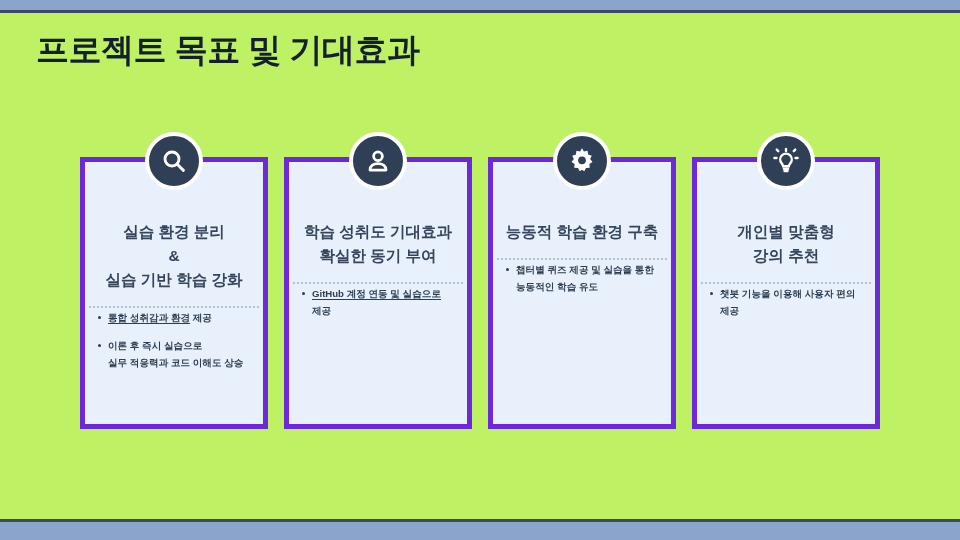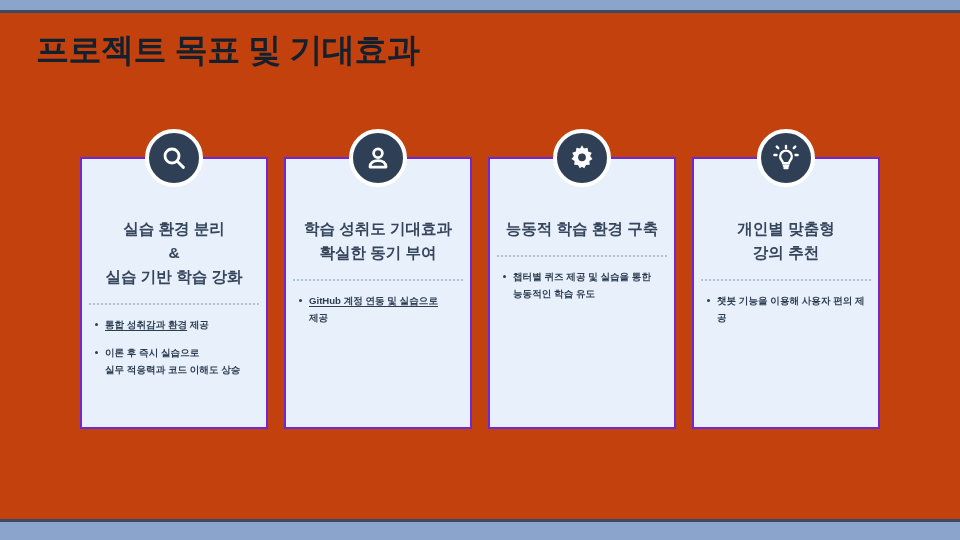--- a/index.html
+++ b/index.html
@@ -2,21 +2,21 @@
 <html><head>
 <meta charset="utf-8">
 <style>
   html,body{margin:0;padding:0;}
   body{
     width:960px;height:540px;
     background:#ffffff;
     font-family:"Liberation Sans","DejaVu Sans",sans-serif;
     overflow:hidden;position:relative;
   }
-  .slide{position:absolute;inset:0;background:#c2410c;padding-left:28px;}
+  .slide{position:absolute;inset:0;background:#bef264;padding-left:28px;}
 
   
   .bar-top{position:absolute;left:0;right:0;top:0;height:10px;background:#8BA4CC;}
   .bar-top-rule{position:absolute;left:0;right:0;top:10px;height:3px;background:#3A4A63;}
   .bar-bot-rule{position:absolute;left:0;right:0;bottom:18px;height:3px;background:#3A4A63;}
   .bar-bot{position:absolute;left:0;right:0;bottom:0;height:18px;background:#8BA4CC;}
 
   
   .page-title{
     position:absolute;left:36px;top:28px;
@@ -27,21 +27,21 @@
   
   .cards{
     position:absolute;left:80px;top:157px;
     width:800px;height:272px;
     display:flex;justify-content:space-between;align-items:stretch;
   }
   .card{
     position:relative;
     width:188px;
     background:#E7F0FB;
-    border:2px solid #6d28d9;
+    border:5px solid #6d28d9;
     box-sizing:border-box;
     display:flex;flex-direction:column;align-items:center;
     padding:0 12px;
   }
   .icon-badge{
     position:absolute;left:50%;top:-30px;transform:translateX(-50%);
     width:58px;height:58px;border-radius:50%;
     background:#2F3F55;
     border:4px solid #ffffff;
     box-sizing:border-box;
@@ -53,21 +53,21 @@
     margin-top:58px;
     font-size:15.5px;line-height:1.55;font-weight:bold;
     color:#36455C;text-align:center;white-space:pre-line;
   }
   .divider{
     margin-top:14px;
     width:170px;height:0;
     border-top:2px dotted #B3C3D6;
   }
   .bullets{
-    margin-top:12px;
+    margin-top:2px;
     width:100%;
     padding:0;list-style:none;
     font-size:9.6px;line-height:1.75;font-weight:bold;color:#2E3E52;
   }
   .bullets li{
     position:relative;
     padding-left:11px;
     margin-bottom:11px;
   }
   .bullets li:before{

